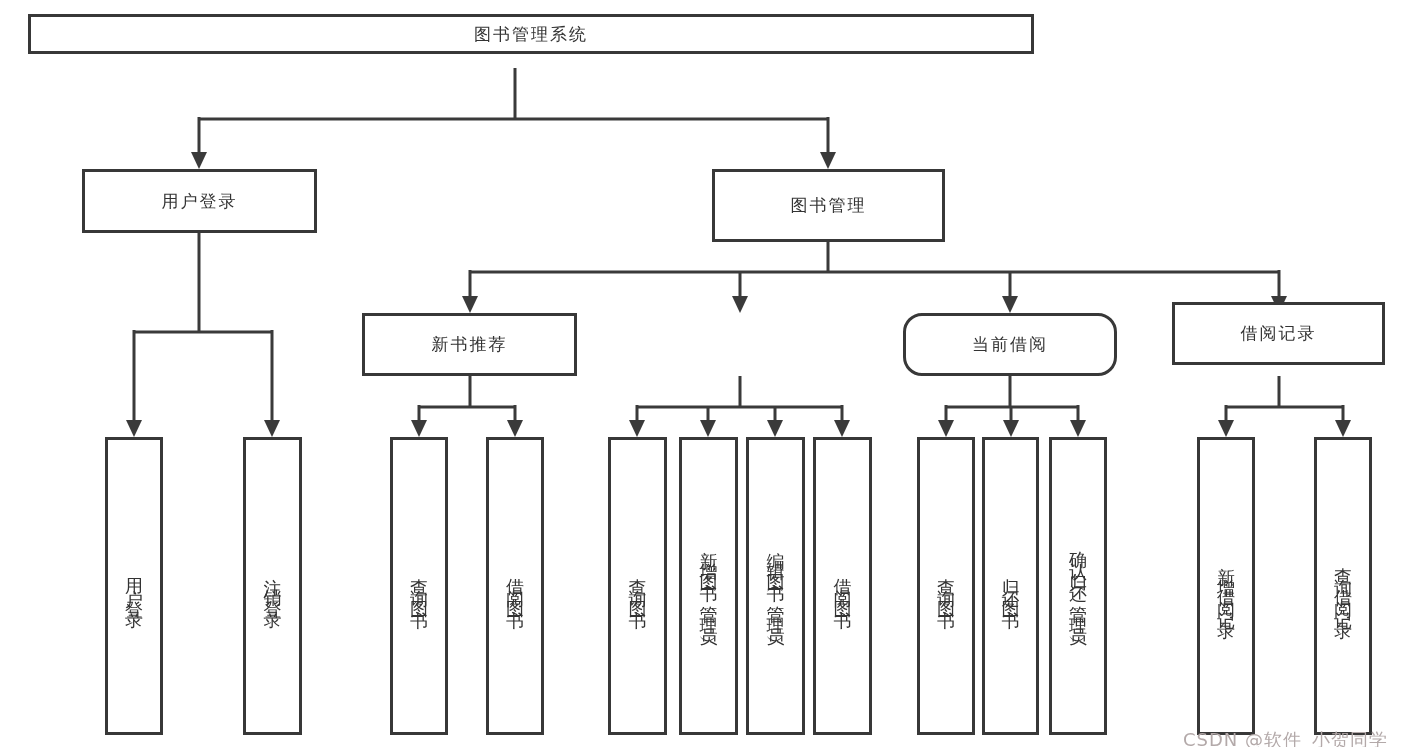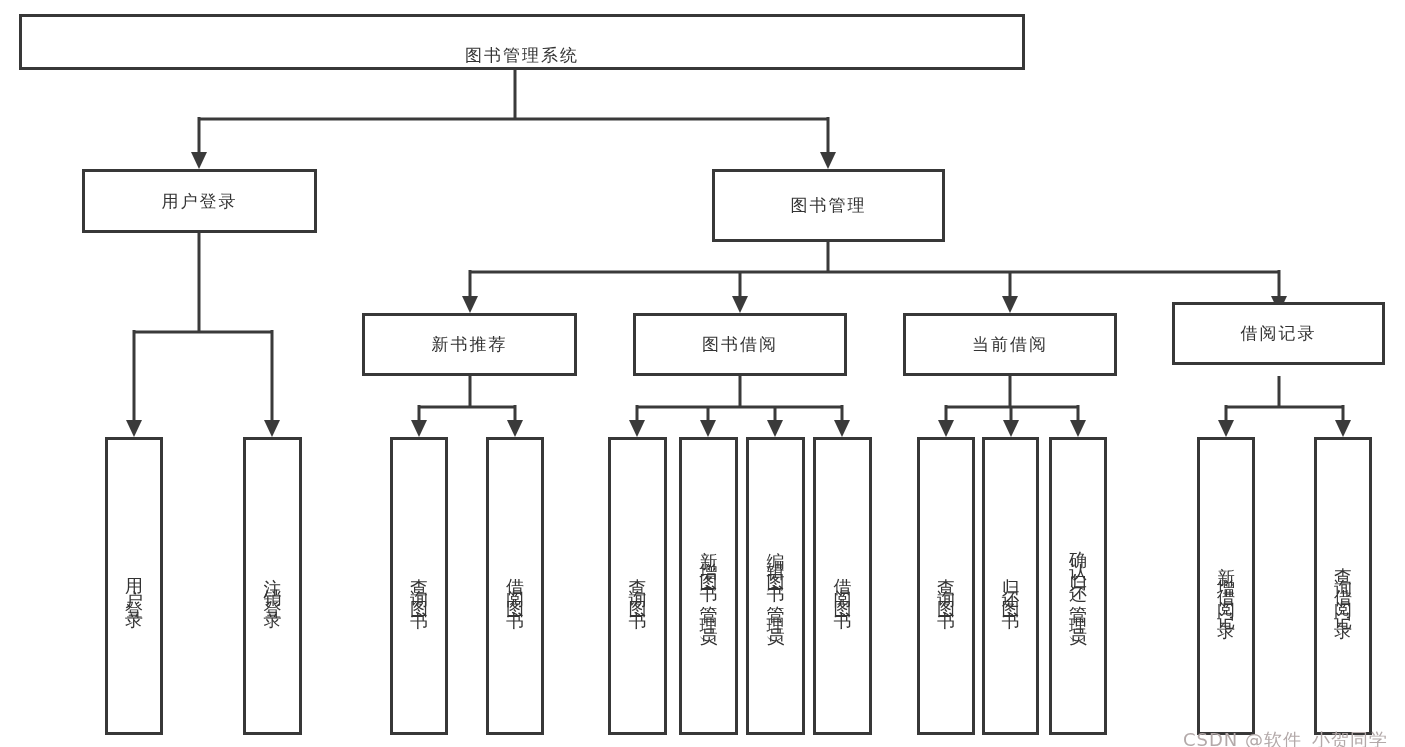--- a/index.html
+++ b/index.html
@@ -81,38 +81,35 @@
       <polygon class="arrowhead" points="1070,420 1086,420 1078,437"></polygon>
     </g>
 
     <g>
       <path class="connector" d="M1279,376 V407 M1226,407 H1343 M1226,405 V421 M1343,405 V421"></path>
       <polygon class="arrowhead" points="1218,420 1234,420 1226,437"></polygon>
       <polygon class="arrowhead" points="1335,420 1351,420 1343,437"></polygon>
     </g>
   </svg>
 
-  <div class="node hbox" style="left:19px;top:14px;width:1006px;height:56px;align-items:flex-end;">
+  <div class="node hbox" style="left:28px;top:14px;width:1006px;height:40px;">
     <span>图书管理系统</span>
   </div>
 
   <div class="node hbox" style="left:82px;top:169px;width:235px;height:64px;">
     <span>用户登录</span>
   </div>
   <div class="node hbox" style="left:712px;top:169px;width:233px;height:73px;">
     <span>图书管理</span>
   </div>
 
   <div class="node hbox" style="left:362px;top:313px;width:215px;height:63px;">
     <span>新书推荐</span>
   </div>
-  <div class="node hbox" style="left:633px;top:313px;width:214px;height:63px;">
-    <span>图书借阅</span>
-  </div>
-  <div class="node hbox" style="left:903px;top:313px;width:214px;height:63px;">
+  <div class="node hbox" style="left:903px;top:313px;width:214px;height:63px;border-radius:19px;">
     <span>当前借阅</span>
   </div>
   <div class="node hbox" style="left:1172px;top:302px;width:213px;height:63px;">
     <span>借阅记录</span>
   </div>
 
   <div class="node vbox" style="left:105px;top:437px;width:58px;height:298px;">
     <span>用户登录</span>
   </div>
   <div class="node vbox" style="left:243px;top:437px;width:59px;height:298px;">

